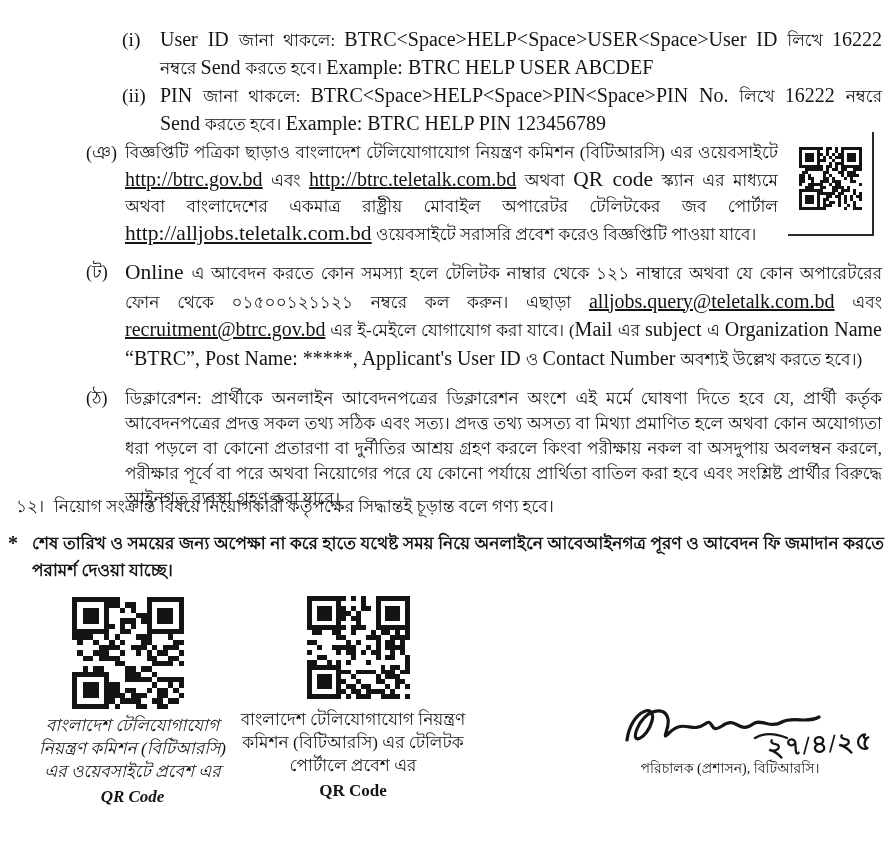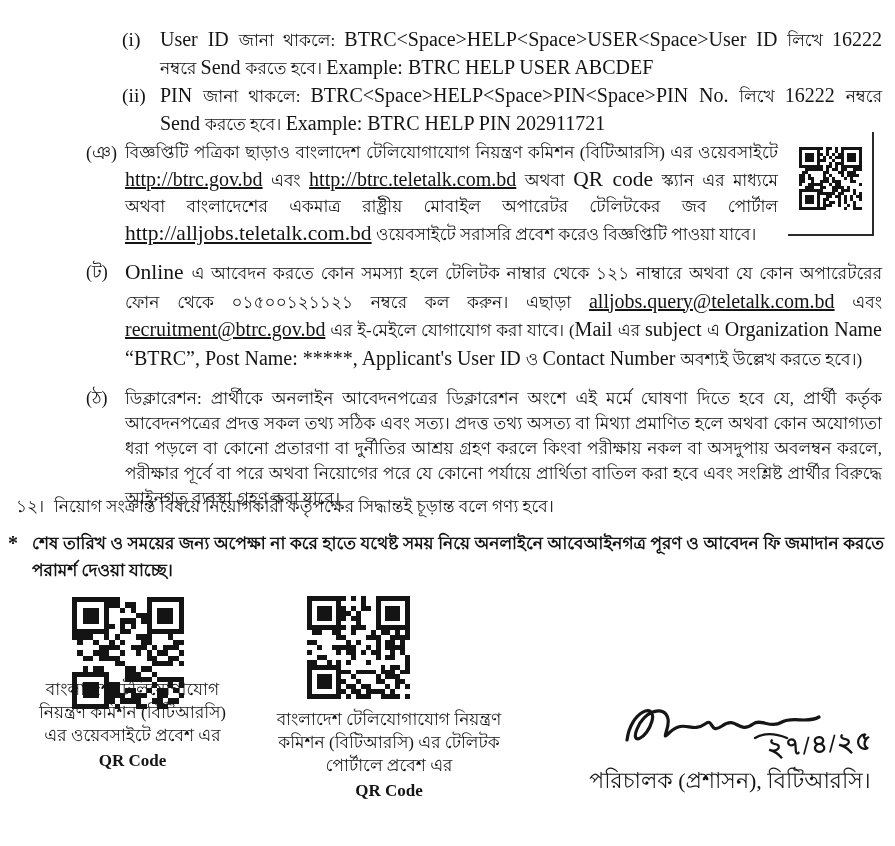--- a/index.html
+++ b/index.html
@@ -35,48 +35,48 @@
   
   #qr-top-frame{
     position:absolute;left:788px;top:132px;width:84px;height:102px;
     border-right:2px solid #2a2a2a;border-bottom:2px solid #2a2a2a;
   }
   #qr-top-frame .qr{position:absolute;left:11px;top:15px;width:63px;height:63px;}
   
   #qr-website{position:absolute;left:72px;top:597px;width:112px;height:112px;}
   #qr-teletalk{position:absolute;left:307px;top:596px;width:103px;height:103px;}
   .caption{position:absolute;text-align:center;line-height:23px;}
-  #caption-website{left:25px;top:678px;width:215px;}
-  #caption-teletalk{left:236px;top:708px;width:234px;margin-left:36px;}
+  #caption-website{left:25px;top:714px;width:215px;font-style:italic;}
+  #caption-teletalk{left:236px;top:708px;width:234px;}
   .cap-bn{white-space:pre-line;}
   .cap-en{font-weight:bold;font-size:17px;margin-top:2px;}
   
   #signature{position:absolute;left:575px;top:694px;width:310px;text-align:center;}
   #signature svg{display:block;margin:0 auto;}
   #sig-date{
     position:absolute;right:12px;top:30px;font-size:26px;font-weight:bold;
     transform:rotate(-4deg);letter-spacing:1px;
   }
   #sig-name{font-size:18px;margin-top:0px;}
-  #sig-title{font-size:22px;margin-top:7px;}
+  #sig-title{font-size:14px;margin-top:1px;}
   .qr svg{display:block;width:100%;height:100%;}
 </style>
 </head>
 <body>
 
 <div class="doc">
 
   <div class="hang" id="item-i">
     <span class="lbl en">(i)</span>
     <div class="txt"><span class="en">User ID </span><span>জানা থাকলে: </span><span class="en">BTRC&lt;Space&gt;HELP&lt;Space&gt;USER&lt;Space&gt;User ID </span><span>লিখে </span><span class="en">16222 </span><span>নম্বরে </span><span class="en">Send </span><span>করতে হবে। </span><span class="en">Example: BTRC HELP USER ABCDEF</span></div>
   </div>
 
   <div class="hang" id="item-ii">
     <span class="lbl en">(ii)</span>
-    <div class="txt"><span class="en">PIN </span><span>জানা থাকলে: </span><span class="en">BTRC&lt;Space&gt;HELP&lt;Space&gt;PIN&lt;Space&gt;PIN No. </span><span>লিখে </span><span class="en">16222 </span><span>নম্বরে </span><span class="en">Send </span><span>করতে হবে। </span><span class="en">Example: BTRC HELP PIN 202911721</span></div>
+    <div class="txt"><span class="en">PIN </span><span>জানা থাকলে: </span><span class="en">BTRC&lt;Space&gt;HELP&lt;Space&gt;PIN&lt;Space&gt;PIN No. </span><span>লিখে </span><span class="en">16222 </span><span>নম্বরে </span><span class="en">Send </span><span>করতে হবে। </span><span class="en">Example: BTRC HELP PIN 123456789</span></div>
   </div>
 
   <div class="hang" id="para-nyo">
     <span class="lbl">(ঞ)</span>
     <div class="txt"><span>বিজ্ঞপ্তিটি পত্রিকা ছাড়াও বাংলাদেশ টেলিযোগাযোগ নিয়ন্ত্রণ কমিশন (বিটিআরসি) এর ওয়েবসাইটে </span><span class="en u">http://btrc.gov.bd</span><span> এবং </span><span class="en b u">http://btrc.teletalk.com.bd</span><span> অথবা </span><span class="en lg">QR code</span><span> স্ক্যান এর মাধ্যমে অথবা বাংলাদেশের একমাত্র রাষ্ট্রীয় মোবাইল অপারেটর টেলিটকের জব পোর্টাল </span><span class="en b u lg">http://alljobs.teletalk.com.bd</span><span> ওয়েবসাইটে সরাসরি প্রবেশ করেও বিজ্ঞপ্তিটি পাওয়া যাবে।</span></div>
   </div>
 
   <div id="qr-top-frame">
     <div class="qr">
         <svg viewBox="0 0 21 21" shape-rendering="crispEdges" fill="#141414">

